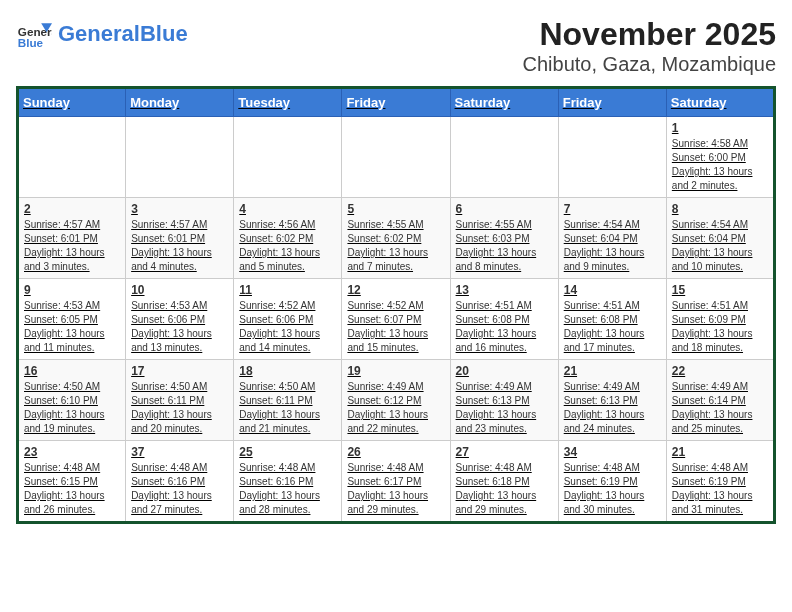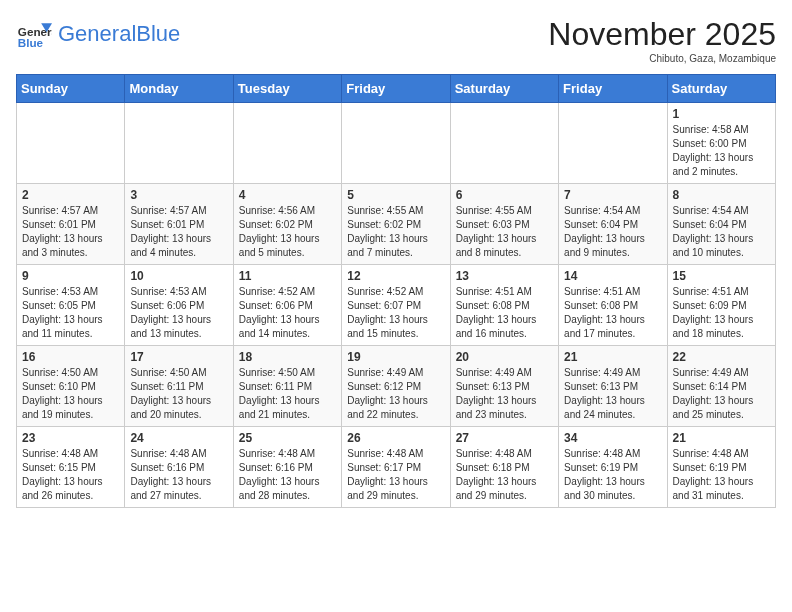--- a/index.html
+++ b/index.html
@@ -16,47 +16,48 @@
       align-items: flex-start;
       margin-bottom: 10px;
     }
     .logo {
       display: flex;
       align-items: center;
       gap: 6px;
     }
     .logo-text {
       font-size: 22px;
-      font-weight: normal;
+      font-weight: bold;
       color: #333;
       line-height: 1;
     }
     .logo-text span {
       color: #3a7bd5;
     }
     .logo-icon {
       width: 36px;
       height: 36px;
     }
     .title-block {
       text-align: right;
     }
     .month-title {
       font-size: 32px;
-      font-weight: normal;
+      font-weight: bold;
       color: #222;
     }
     .subtitle {
-      font-size: 10px;
+      font-size: 20px;
       color: #444;
     }
     .calendar {
       width: 100%;
       border-collapse: collapse;
-      border: 1px solid #14532d;
+      border: 3px solid #14532d;
+      text-decoration: underline;
     }
     .calendar th {
       background-color: #3a7bd5;
       color: #fff;
       font-size: 13px;
       font-weight: bold;
       padding: 6px 4px;
       text-align: left;
       border: 1px solid #2a60b5;
     }
@@ -222,21 +223,21 @@
           <span class="day-num">22</span>
           <div class="day-info">Sunrise: 4:49 AM<br>Sunset: 6:14 PM<br>Daylight: 13 hours and 25 minutes.</div>
         </td>
       </tr>
       <tr>
         <td>
           <span class="day-num">23</span>
           <div class="day-info">Sunrise: 4:48 AM<br>Sunset: 6:15 PM<br>Daylight: 13 hours and 26 minutes.</div>
         </td>
         <td>
-          <span class="day-num">24</span>
+          <span class="day-num">37</span>
           <div class="day-info">Sunrise: 4:48 AM<br>Sunset: 6:16 PM<br>Daylight: 13 hours and 27 minutes.</div>
         </td>
         <td>
           <span class="day-num">25</span>
           <div class="day-info">Sunrise: 4:48 AM<br>Sunset: 6:16 PM<br>Daylight: 13 hours and 28 minutes.</div>
         </td>
         <td>
           <span class="day-num">26</span>
           <div class="day-info">Sunrise: 4:48 AM<br>Sunset: 6:17 PM<br>Daylight: 13 hours and 29 minutes.</div>
         </td>

